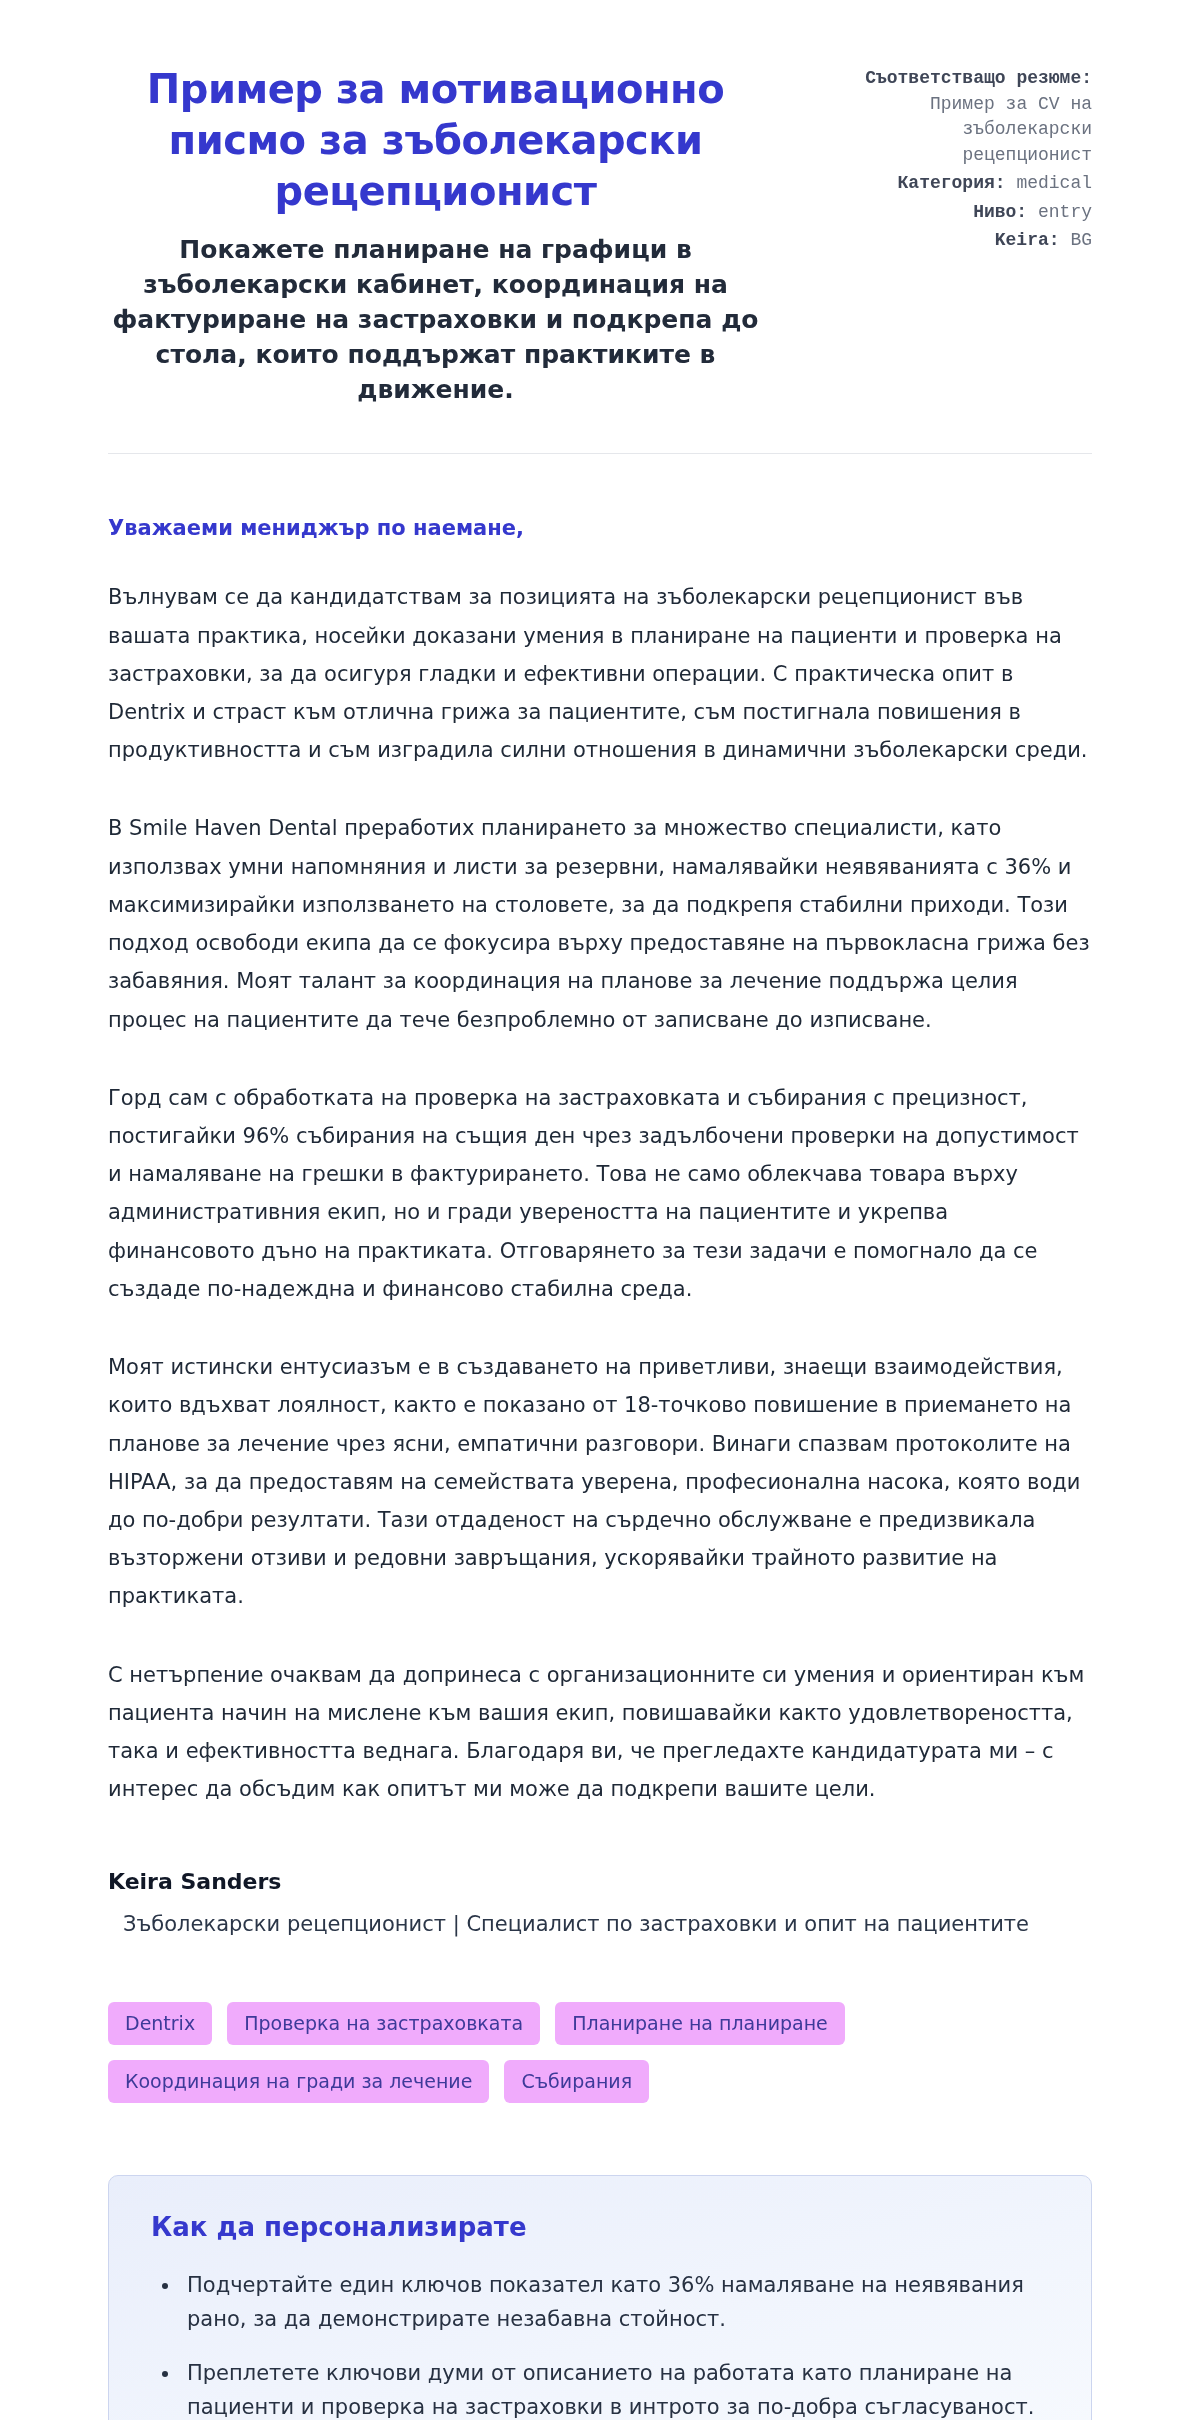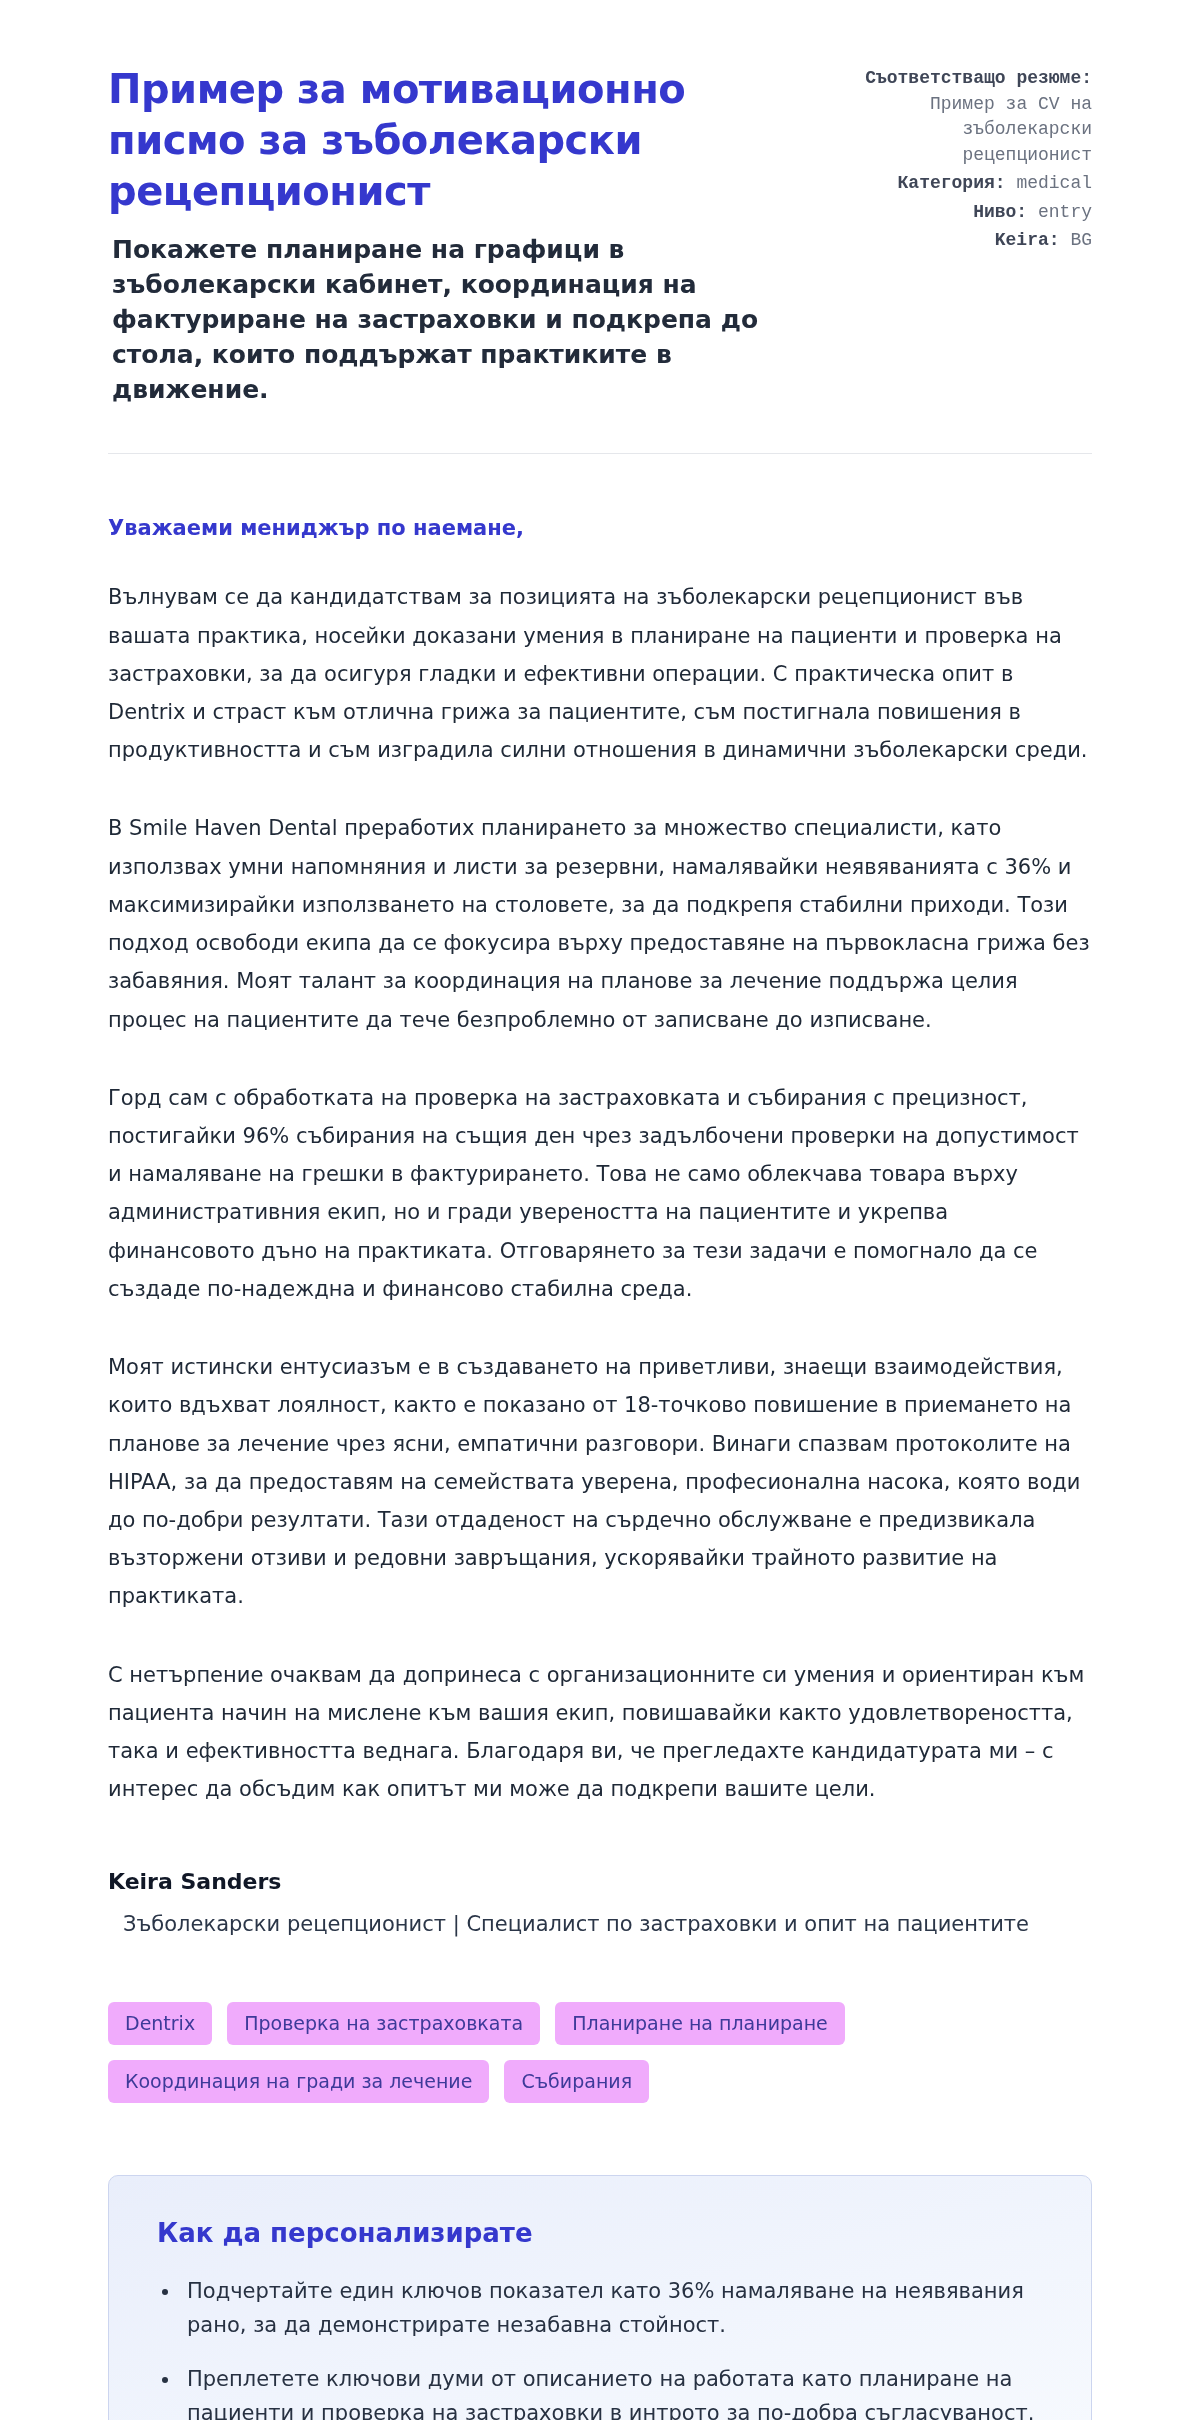--- a/index.html
+++ b/index.html
@@ -10,21 +10,21 @@
     color: #1f2937;
   }
   .page {
     width: 1200px;
     min-height: 2420px;
     padding: 64px 108px 60px;
   }
 
   
   .header { display: flex; justify-content: space-between; align-items: flex-start; }
-  .header-left { width: 655px; }
+  .header-left { width: 655px; text-align: center; }
   .page-title {
     margin: 0;
     font-size: 40px;
     line-height: 1.27;
     font-weight: 700;
     color: #3538cd;
     letter-spacing: -0.5px;
   }
   .page-subtitle {
     margin: 16px 4px 0;
@@ -86,21 +86,21 @@
 
   
   .tips-card {
     margin-top: 72px;
     border: 1px solid #ccd5ef;
     border-radius: 10px;
     padding: 36px 42px 40px;
     background: linear-gradient(165deg, #e9eefb 0%, #f1f5fd 55%, #f7fafe 100%);
   }
   .tips-title {
-    margin: 6px;
+    margin: 0;
     font-size: 26px;
     font-weight: 700;
     color: #3538cd;
   }
   .tips-list { margin: 26px 0 0; padding-left: 30px; }
   .tips-list li {
     font-size: 21px;
     line-height: 1.62;
     color: #273142;
     margin-bottom: 20px;

